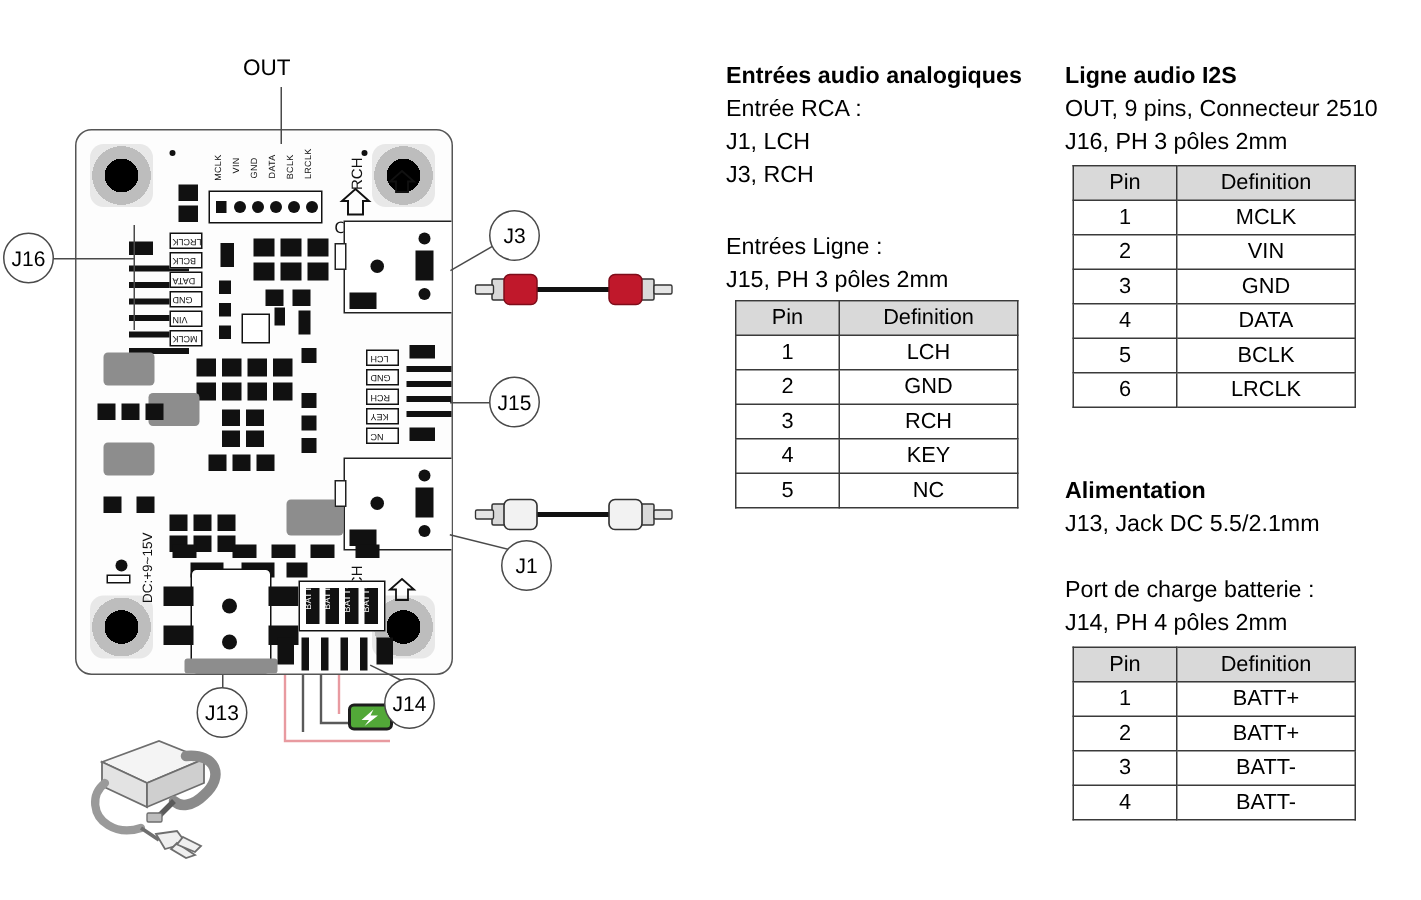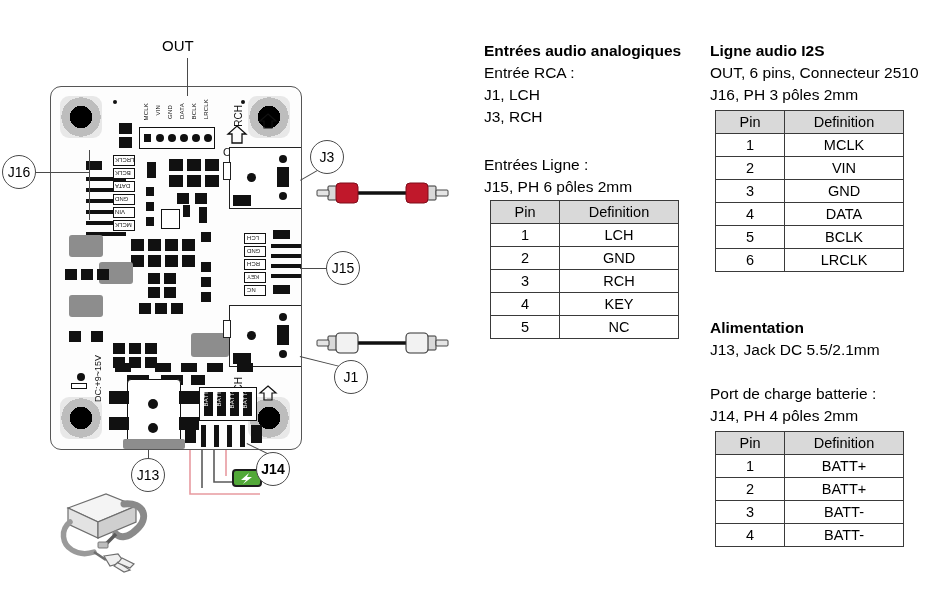--- a/index.html
+++ b/index.html
@@ -270,41 +270,41 @@
   <div class="pad" style="left:186px;top:276px;width:16px;height:9px;"></div>
 </div>
 
 <div class="lead h" style="left:35px;top:172px;width:55px;"></div>
 <div class="lead v" style="left:89px;top:150px;height:70px;"></div>
 <div class="bubble" style="left:2px;top:155px;">
   <span>J16</span>
 </div>
 
 <div class="lead diag" style="left:300px;top:180px;width:44px;transform:rotate(-30deg);"></div>
-<div class="bubble" style="left:310px;top:140px;">
+<div class="bubble" style="left:326px;top:140px;">
   <span>J3</span>
 </div>
 
 <div class="lead h" style="left:300px;top:268px;width:28px;"></div>
 <div class="bubble" style="left:326px;top:251px;">
   <span>J15</span>
 </div>
 
 <div class="lead diag" style="left:300px;top:356px;width:44px;transform:rotate(14deg);"></div>
 <div class="bubble" style="left:334px;top:360px;">
   <span>J1</span>
 </div>
 
 <div class="lead v" style="left:148px;top:450px;height:20px;"></div>
 <div class="bubble" style="left:131px;top:458px;">
   <span>J13</span>
 </div>
 
 <div class="lead diag" style="left:247px;top:443px;width:32px;transform:rotate(26deg);"></div>
-<div class="bubble" style="left:256px;top:452px;font-weight:bold;">
+<div class="bubble" style="left:256px;top:452px;">
   <span>J14</span>
 </div>
 
 <svg width="140" height="32" style="position:absolute;left:312px;top:178px;">
   <line x1="42" y1="15" x2="98" y2="15" stroke="#111" stroke-width="3.4"></line>
   <rect x="16" y="8" width="9" height="14" rx="1" fill="#d9d9d9" stroke="#333" stroke-width="1"></rect>
   <rect x="5" y="12" width="12" height="6" rx="1" fill="#e5e5e5" stroke="#333" stroke-width="0.9"></rect>
   <rect x="24" y="5" width="22" height="20" rx="4" fill="#c0182b" stroke="#7e0c1a" stroke-width="1"></rect>
   <rect x="115" y="8" width="9" height="14" rx="1" fill="#d9d9d9" stroke="#333" stroke-width="1"></rect>
   <rect x="124" y="12" width="12" height="6" rx="1" fill="#e5e5e5" stroke="#333" stroke-width="0.9"></rect>
@@ -347,21 +347,21 @@
     <polygon points="60,80 72,88 66,90 56,84"></polygon>
     <polygon points="64,76 76,82 72,86 60,81"></polygon>
   </g>
 </svg>
 
 <div class="txt b" style="left:484px;top:41px;">Entrées audio analogiques</div>
 <div class="txt" style="left:484px;top:63px;">Entrée RCA :</div>
 <div class="txt" style="left:484px;top:85px;">J1, LCH</div>
 <div class="txt" style="left:484px;top:107px;">J3, RCH</div>
 <div class="txt" style="left:484px;top:155px;">Entrées Ligne :</div>
-<div class="txt" style="left:484px;top:177px;">J15, PH 6 pôles 2mm</div>
+<div class="txt" style="left:484px;top:177px;">J15, PH 3 pôles 2mm</div>
 
 <table class="pin" id="tbl-line" style="left:490px;top:200px;">
   <thead>
       <tr>
     <th class="c1">Pin</th>
     <th class="c2">Definition</th>
   </tr>
     </thead>
   <tbody>
       <tr>
@@ -381,21 +381,21 @@
         <td class="c2">KEY</td>
       </tr>
       <tr>
         <td class="c1">5</td>
         <td class="c2">NC</td>
       </tr>
     </tbody>
 </table>
 
 <div class="txt b" style="left:710px;top:41px;">Ligne audio I2S</div>
-<div class="txt" style="left:710px;top:63px;">OUT, 6 pins, Connecteur 2510</div>
+<div class="txt" style="left:710px;top:63px;">OUT, 9 pins, Connecteur 2510</div>
 <div class="txt" style="left:710px;top:85px;">J16, PH 3 pôles 2mm</div>
 
 <table class="pin" id="tbl-i2s" style="left:715px;top:110px;">
   <thead>
       <tr>
     <th class="c1">Pin</th>
     <th class="c2">Definition</th>
   </tr>
     </thead>
   <tbody>

